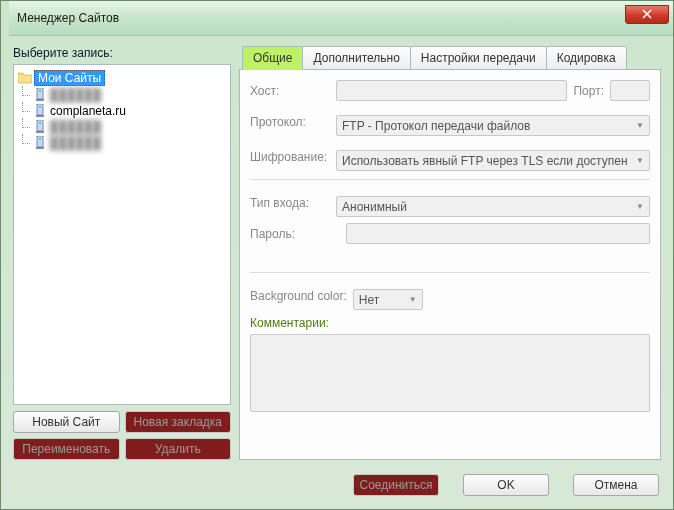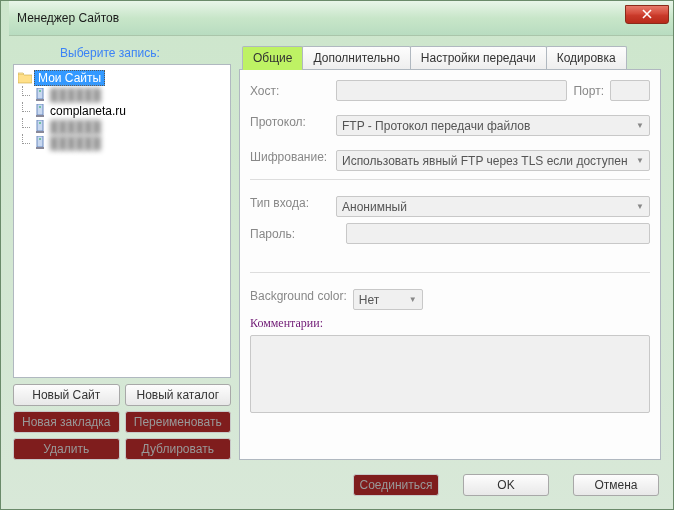--- a/index.html
+++ b/index.html
@@ -2,21 +2,21 @@
 <html><head>
 <meta charset="utf-8">
 <style>
 * { box-sizing: border-box; margin: 0; padding: 0; font-family: "Segoe UI", Tahoma, sans-serif; font-size: 12px; }
 body { background: linear-gradient(to bottom, #cde6cc, #d8e8d8); width: 674px; height: 510px; overflow: hidden; border: 1px solid #6a8a6a; }
 .titlebar { height: 35px; background: linear-gradient(to bottom, #e8f5e9 0%, #c8e6c9 50%, #b8dcc0 100%); display: flex; align-items: center; padding: 0 4px 0 8px; border-bottom: 1px solid #aac5aa; margin-left: 8px; }
 .titlebar-text { color: #1a1a1a; flex: 1; }
 .close-btn { width: 44px; height: 19px; background: linear-gradient(to bottom, #e67a6a 0%, #d44a3a 45%, #c93a2a 55%, #b82a1a 100%); border: 1px solid #8a2a1a; border-radius: 0 0 3px 3px; color: #fff; display: flex; align-items: center; justify-content: center; cursor: pointer; margin-top: -8px; font-size: 10px;}
 .content { display: flex; padding: 10px 12px 8px 12px; gap: 8px; height: 432px; }
 .left-col { width: 218px; display: flex; flex-direction: column; }
-.left-label { color: #3b82f6; margin-bottom: 4px; margin-left: 47px; }
+.left-label { color: #0f172a; margin-bottom: 4px; }
 .tree { flex: 1; background: #fff; border: 1px solid #b0b8c0; padding: 4px 2px; overflow: auto; }
 .tree-root { display: flex; align-items: center; gap: 2px; padding: 1px 2px; }
 .tree-selected { background: #3399ff; color: #fff; padding: 0 3px; border: 1px dotted #555; }
 .tree-children { margin-left: 16px; }
 .tree-item { display: flex; align-items: center; gap: 4px; padding: 1px 2px; color: #000; position: relative; }
 .tree-item.blur { color: transparent; text-shadow: 0 0 5px #999; }
 .tree-conn { position: absolute; left: -10px; top: 50%; width: 8px; border-top: 1px dotted #999; }
 .tree-conn::before { content:''; position:absolute; left:0; top:-10px; height:10px; border-left:1px dotted #999; }
 .server-icon { width: 12px; height: 14px; display: inline-block; }
 .folder-icon { width: 14px; height: 12px; display: inline-block; }
@@ -28,21 +28,21 @@
 .tab { padding: 4px 10px; background: linear-gradient(to bottom, #fdfdfd, #eee); border: 1px solid #b0b8c0; border-bottom: none; border-radius: 2px 2px 0 0; color: #333; cursor: pointer; margin-right: -1px; }
 .tab.active { background: #bef264; position: relative; padding-bottom: 5px; margin-bottom: -1px; }
 .panel { flex: 1; border: 1px solid #b0b8c0; background: #fdfdfd; padding: 10px 10px; }
 .row { display: flex; align-items: center; margin-bottom: 6px; gap: 6px; }
 .lbl { width: 80px; color: #888; }
 .inp { flex: 1; height: 21px; background: #f0f0f0; border: 1px solid #c8c8c8; padding: 0 5px; color: #555; border-radius: 2px; }
 .inp.small { width: 40px; flex: none; }
 .sel { flex: 1; height: 21px; background: #f0f0f0; border: 1px solid #c8c8c8; padding: 0 5px; color: #555; display: flex; align-items: center; justify-content: space-between; border-radius: 2px; margin-top: 8px; }
 .sel-arr { color: #888; font-size: 8px; }
 .sep { height: 1px; background: #ddd; margin: 8px 0; }
-.lbl-wide { color: #701a75; margin-bottom: 4px; font-family: Liberation Serif, serif; }
+.lbl-wide { color: #4d7c0f; margin-bottom: 4px; }
 .comment-box { width: 100%; height: 78px; background: #f0f0f0; border: 1px solid #c8c8c8; resize: none; border-radius: 2px; }
 .footer { display: flex; justify-content: flex-end; gap: 24px; padding: 6px 14px 10px; }
 .footer .wbtn { width: 86px; }
 .bg-sel { width: 70px; flex: none; }
 </style>
 </head>
 <body>
 
 <div class="titlebar">
   <span class="titlebar-text">Менеджер Сайтов</span>
@@ -98,25 +98,23 @@
               <rect x="3" y="0" width="6" height="11" fill="#c8d8f0" stroke="#6a8ac0"></rect>
               <rect x="2" y="11" width="8" height="2" fill="#889"></rect>
               <circle cx="6" cy="3" r="1" fill="#5b8"></circle>
             </svg>
           <span>██████</span>
         </div>
       </div>
     </div>
     <div class="btn-grid">
       <button class="wbtn">Новый Сайт</button>
-      <button class="wbtn">Новый каталог</button>
       <button class="wbtn" disabled="">Новая закладка</button>
       <button class="wbtn" disabled="">Переименовать</button>
       <button class="wbtn" disabled="">Удалить</button>
-      <button class="wbtn" disabled="">Дублировать</button>
     </div>
   </div>
 
   <div class="right-col">
     <div class="tabset">
       <div class="tab active">Общие</div>
       <div class="tab">Дополнительно</div>
       <div class="tab">Настройки передачи</div>
       <div class="tab">Кодировка</div>
     </div>

